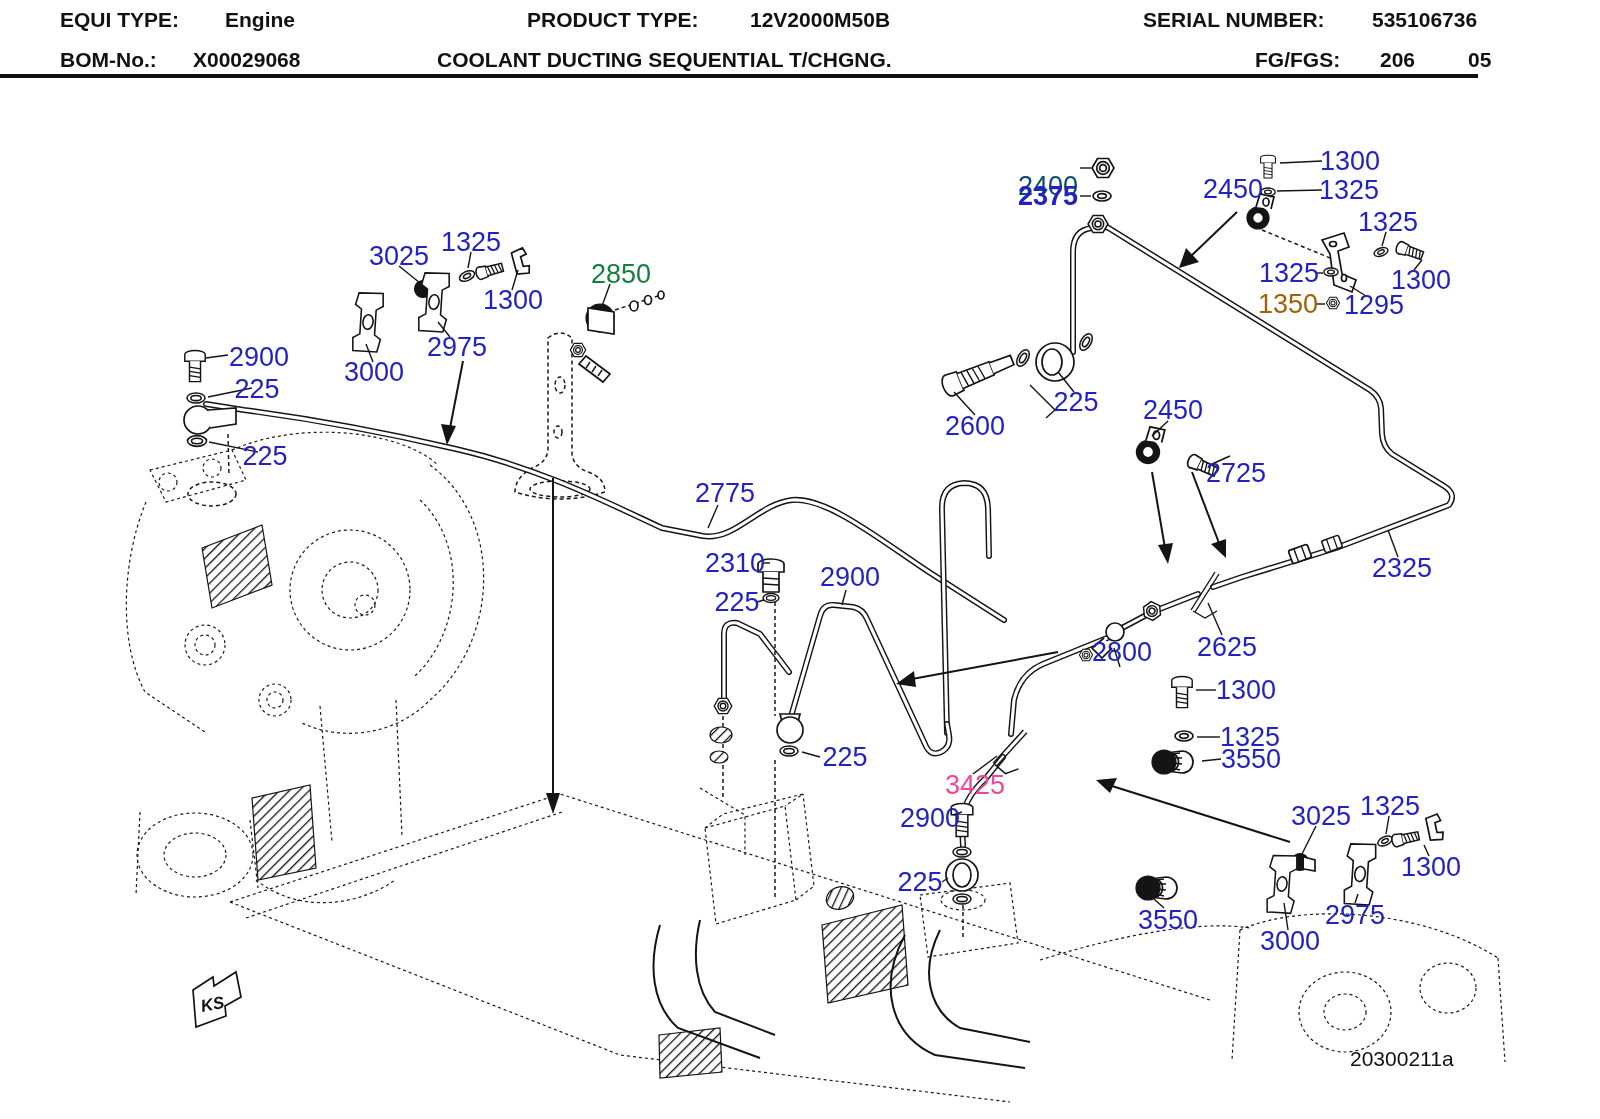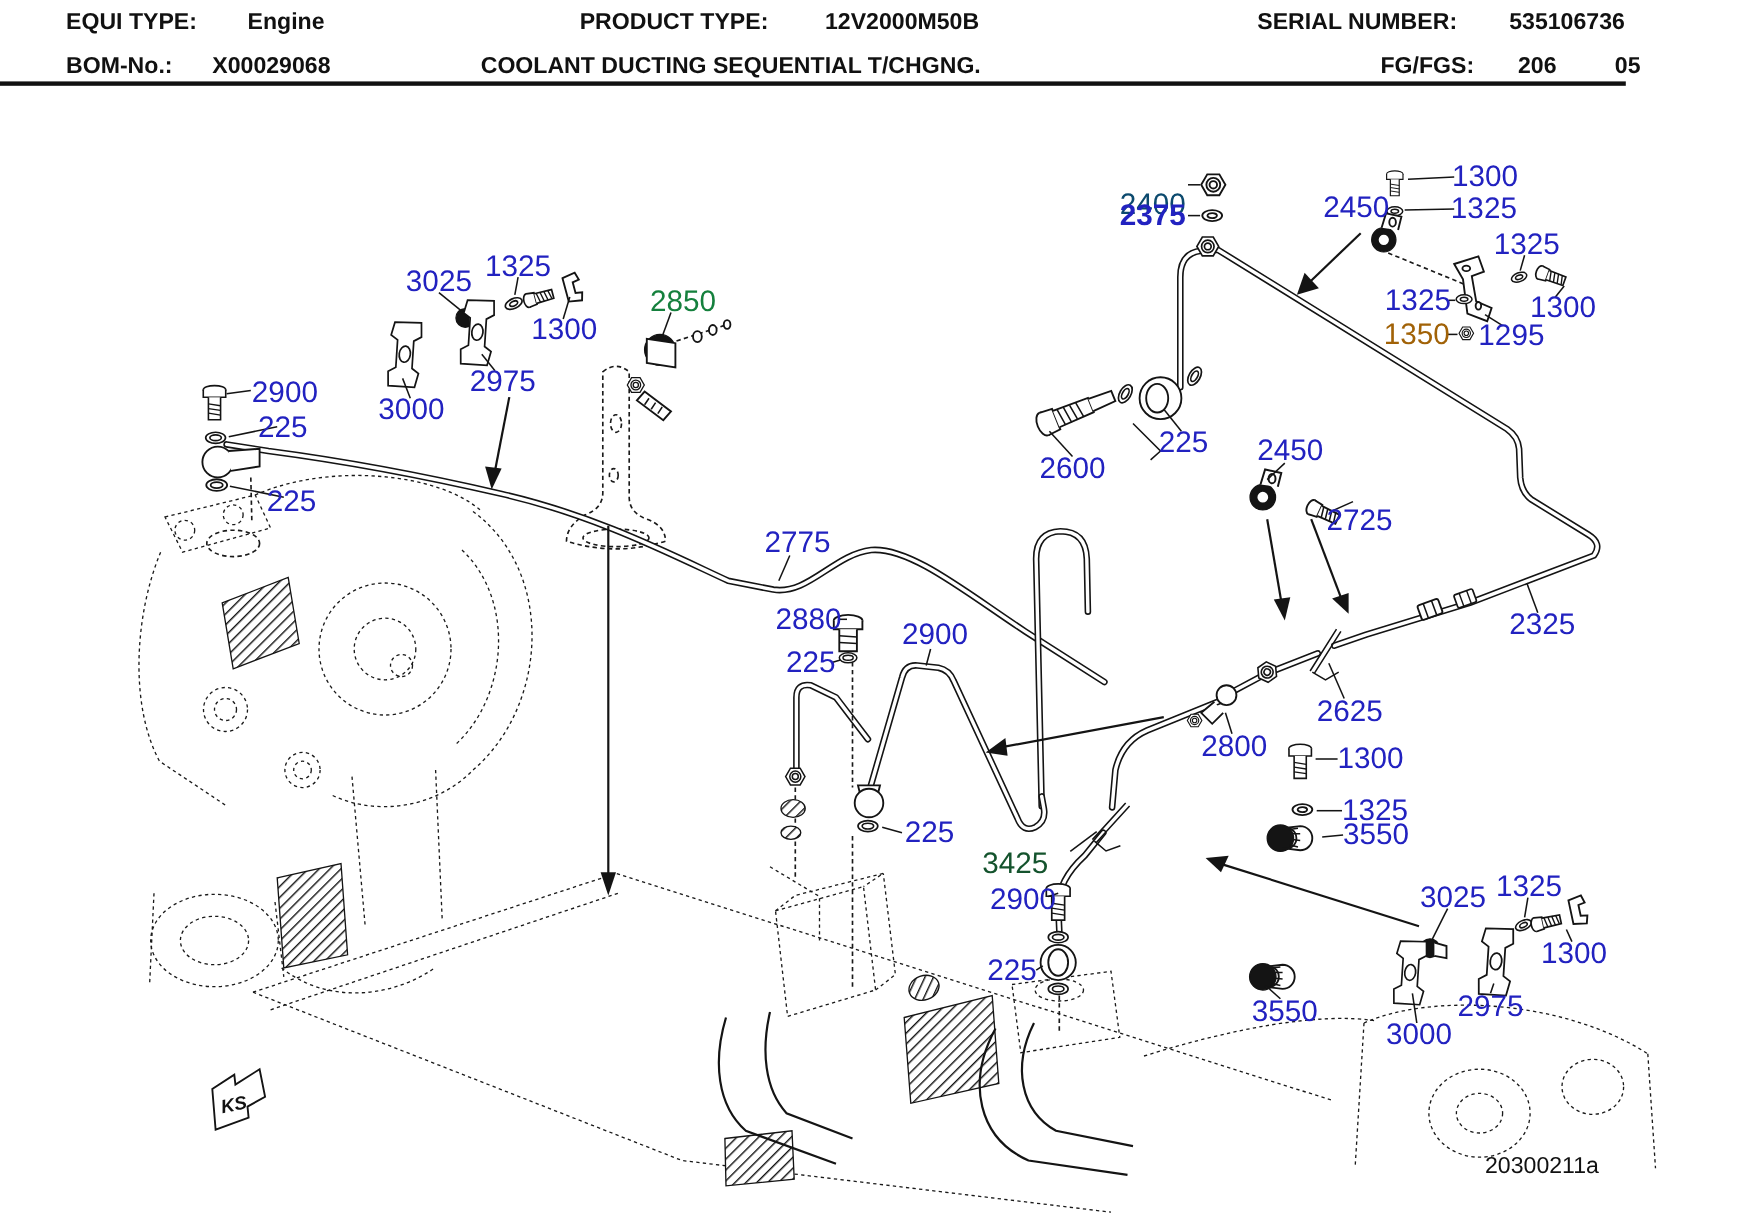--- a/index.html
+++ b/index.html
@@ -408,35 +408,35 @@
       <div class="plbl" style="left: 399px; top: 256px; color: rgb(34, 34, 192);">3025</div>
       <div class="plbl" style="left: 471px; top: 242px; color: rgb(34, 34, 192);">1325</div>
       <div class="plbl" style="left: 513px; top: 300px; color: rgb(34, 34, 192);">1300</div>
       <div class="plbl" style="left: 621px; top: 274px; color: #15803d;">2850</div>
       <div class="plbl" style="left: 457px; top: 347px; color: rgb(34, 34, 192);">2975</div>
       <div class="plbl" style="left: 374px; top: 372px; color: rgb(34, 34, 192);">3000</div>
       <div class="plbl" style="left: 259px; top: 357px; color: rgb(34, 34, 192);">2900</div>
       <div class="plbl" style="left: 257px; top: 389px; color: rgb(34, 34, 192);">225</div>
       <div class="plbl" style="left: 265px; top: 456px; color: rgb(34, 34, 192);">225</div>
       <div class="plbl" style="left: 725px; top: 493px; color: rgb(34, 34, 192);">2775</div>
-      <div class="plbl" style="left: 735px; top: 563px; color: rgb(34, 34, 192);">2880</div>
+      <div class="plbl" style="left: 735px; top: 563px; color: rgb(34, 34, 192);">2310</div>
       <div class="plbl" style="left: 850px; top: 577px; color: rgb(34, 34, 192);">2900</div>
       <div class="plbl" style="left: 737px; top: 602px; color: rgb(34, 34, 192);">225</div>
       <div class="plbl" style="left: 845px; top: 757px; color: rgb(34, 34, 192);">225</div>
       <div class="plbl" style="left: 975px; top: 426px; color: rgb(34, 34, 192);">2600</div>
       <div class="plbl" style="left: 1076px; top: 402px; color: rgb(34, 34, 192);">225</div>
       <div class="plbl" style="left: 1173px; top: 410px; color: rgb(34, 34, 192);">2450</div>
       <div class="plbl" style="left: 1236px; top: 448px; color: rgb(34, 34, 192); margin-top: 25px;">2725</div>
       <div class="plbl" style="left: 1402px; top: 568px; color: rgb(34, 34, 192);">2325</div>
       <div class="plbl" style="left: 1227px; top: 647px; color: rgb(34, 34, 192);">2625</div>
-      <div class="plbl" style="left: 1122px; top: 679px; color: rgb(34, 34, 192); text-align: center;">2800</div>
+      <div class="plbl" style="left: 1122px; top: 652px; color: rgb(34, 34, 192); text-align: center;">2800</div>
       <div class="plbl" style="left: 1246px; top: 690px; color: rgb(34, 34, 192);">1300</div>
       <div class="plbl" style="left: 1250px; top: 737px; color: rgb(34, 34, 192);">1325</div>
       <div class="plbl" style="left: 1251px; top: 759px; color: rgb(34, 34, 192);">3550</div>
-      <div class="plbl" style="left: 923px; top: 785px; color: #14532d;">3425</div>
+      <div class="plbl" style="left: 975px; top: 785px; color: #ec4899;">3425</div>
       <div class="plbl" style="left: 930px; top: 818px; color: rgb(34, 34, 192);">2900</div>
       <div class="plbl" style="left: 920px; top: 882px; color: rgb(34, 34, 192);">225</div>
       <div class="plbl" style="left: 1168px; top: 920px; color: rgb(34, 34, 192);">3550</div>
       <div class="plbl" style="left: 1321px; top: 816px; color: rgb(34, 34, 192);">3025</div>
       <div class="plbl" style="left: 1390px; top: 806px; color: rgb(34, 34, 192);">1325</div>
       <div class="plbl" style="left: 1431px; top: 867px; color: rgb(34, 34, 192);">1300</div>
       <div class="plbl" style="left: 1355px; top: 915px; color: rgb(34, 34, 192);">2975</div>
       <div class="plbl" style="left: 1290px; top: 941px; color: rgb(34, 34, 192);">3000</div>
     </div>
 </div>

